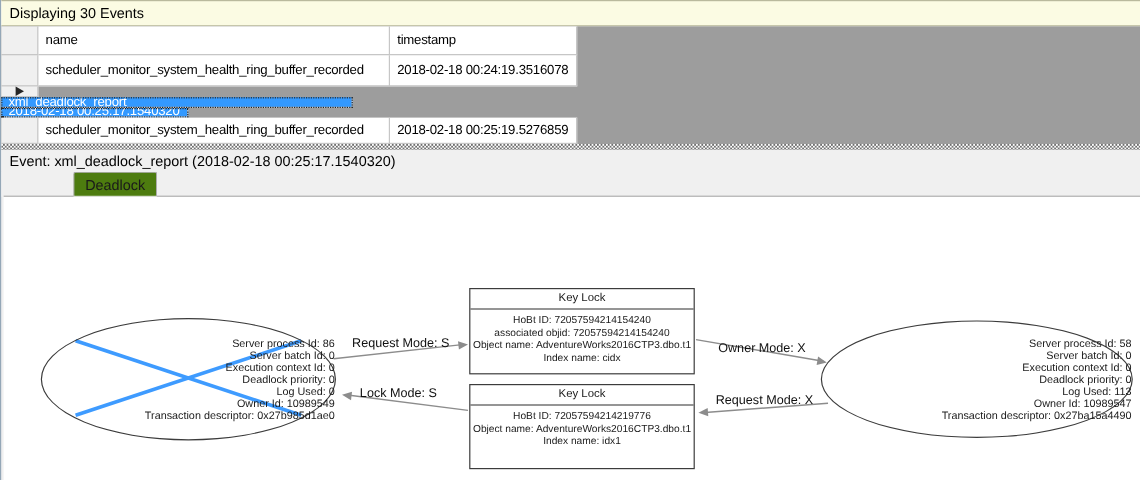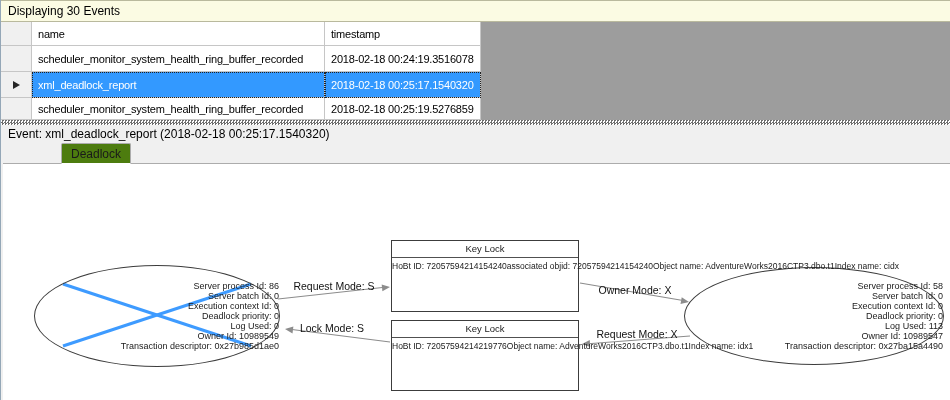--- a/index.html
+++ b/index.html
@@ -95,21 +95,21 @@
   .lock-node {
     position: absolute; width: 188px; border: 1.5px solid #3c3c3c;
     background: #fff; z-index: 5;
   }
   .lock-top { left: 390px; top: 240px; height: 72px; }
   .lock-bottom { left: 390px; top: 320px; height: 71px; }
   .lock-title {
     height: 17px; line-height: 16px; text-align: center; font-size: 9.5px;
     color: #1a1a1a; border-bottom: 1.5px solid #505050;
   }
-  .lock-body { padding-top: 3px; display: flex; align-items: center; }
+  .lock-body { padding-top: 3px; display: flex; flex-direction: column; align-items: center; justify-content: flex-end; }
   .lock-line { font-size: 8.5px; line-height: 10.5px; color: #1a1a1a; white-space: nowrap; }
 
   .edge-label {
     position: absolute; z-index: 6; font-size: 10.5px; color: #111;
     text-align: center; white-space: nowrap;
   }
   .lbl-req-s { left: 277px; top: 280px; width: 112px; }
   .lbl-own-s { left: 280px; top: 322px; width: 102px; }
   .lbl-own-x { left: 583px; top: 284px; width: 102px; }
   .lbl-req-x { left: 580px; top: 328px; width: 112px; }
@@ -127,21 +127,21 @@
       <div class="cell col-name" style="height:24px;">name</div>
       <div class="cell col-ts" style="height:24px;">timestamp</div>
     </div>
 
     <div class="grid-row" style="top:24px;height:26px;">
       <div class="gutter" style="height:26px;"></div>
       <div class="cell col-name" style="height:26px;">scheduler_monitor_system_health_ring_buffer_recorded</div>
       <div class="cell col-ts" style="height:26px;">2018-02-18 00:24:19.3516078</div>
     </div>
 
-    <div class="grid-row row-sel" style="top:50px;height:26px;">
+    <div class="grid-row row-sel" style="top:50px;height:26px;flex-direction:column;">
       <div class="gutter" style="height:26px;">
         <div class="tri-right"></div>
       </div>
       <div class="cell col-name sel-outline" style="height:26px;">xml_deadlock_report</div>
       <div class="cell col-ts sel-outline" style="height:26px;">2018-02-18 00:25:17.1540320</div>
     </div>
 
     <div class="grid-row" style="top:76px;height:22px;">
       <div class="gutter" style="height:22px;"></div>
       <div class="cell col-name" style="height:22px;">scheduler_monitor_system_health_ring_buffer_recorded</div>

